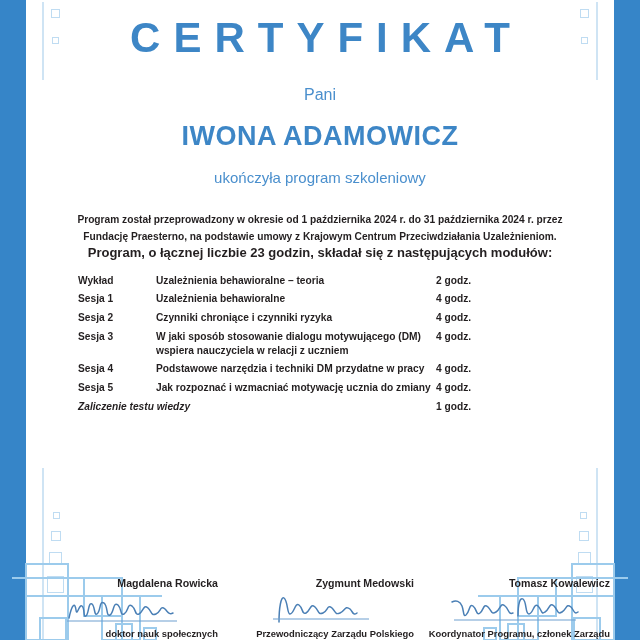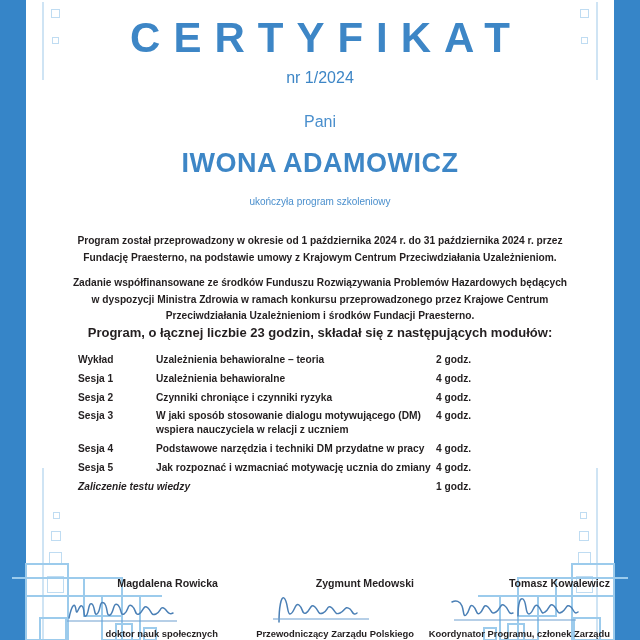--- a/index.html
+++ b/index.html
@@ -93,21 +93,21 @@
     text-align: center;
     margin-top: 17px;
     font-size: 27px;
     font-weight: bold;
     color: #3d86c6;
     letter-spacing: 0.5px;
   }
   .completed {
     text-align: center;
     margin-top: 17px;
-    font-size: 10px;
+    font-size: 15px;
     color: #4a8fcd;
   }
   .program-name {
     text-align: center;
     margin-top: 25px;
     font-size: 19px;
     font-weight: bold;
     color: #3d86c6;
     letter-spacing: 0.8px;
   }
@@ -234,29 +234,27 @@
       <rect x="132" y="78" width="12" height="12"></rect>
       <line x1="0" y1="28" x2="110" y2="28"></line>
       <line x1="14" y1="46" x2="150" y2="46"></line>
       <line x1="110" y1="46" x2="110" y2="90"></line>
     </g>
   </svg>
 
   <div class="content">
 
     <div class="title">CERTYFIKAT</div>
-    <div class="subtitle">nr 1/2024</div>
 
     <div class="salutation">Pani</div>
     <div class="recipient">IWONA ADAMOWICZ</div>
     <div class="completed">ukończyła program szkoleniowy</div>
 
     <div class="paragraphs">
       <p>Program został przeprowadzony w okresie od 1 października 2024 r. do 31 października 2024 r. przez Fundację Praesterno, na podstawie umowy z Krajowym Centrum Przeciwdziałania Uzależnieniom.</p>
-      <p>Zadanie współfinansowane ze środków Funduszu Rozwiązywania Problemów Hazardowych będących w dyspozycji Ministra Zdrowia w ramach konkursu przeprowadzonego przez Krajowe Centrum Przeciwdziałania Uzależnieniom i środków Fundacji Praesterno.</p>
     </div>
 
     <div class="modules-intro">Program, o łącznej liczbie 23 godzin, składał się z następujących modułów:</div>
 
     <table class="modules">
       <tbody>
         <tr>
           <td class="col-label">Wykład</td>
           <td class="col-desc">Uzależnienia behawioralne – teoria</td>
           <td class="col-hours">2 godz.</td>

